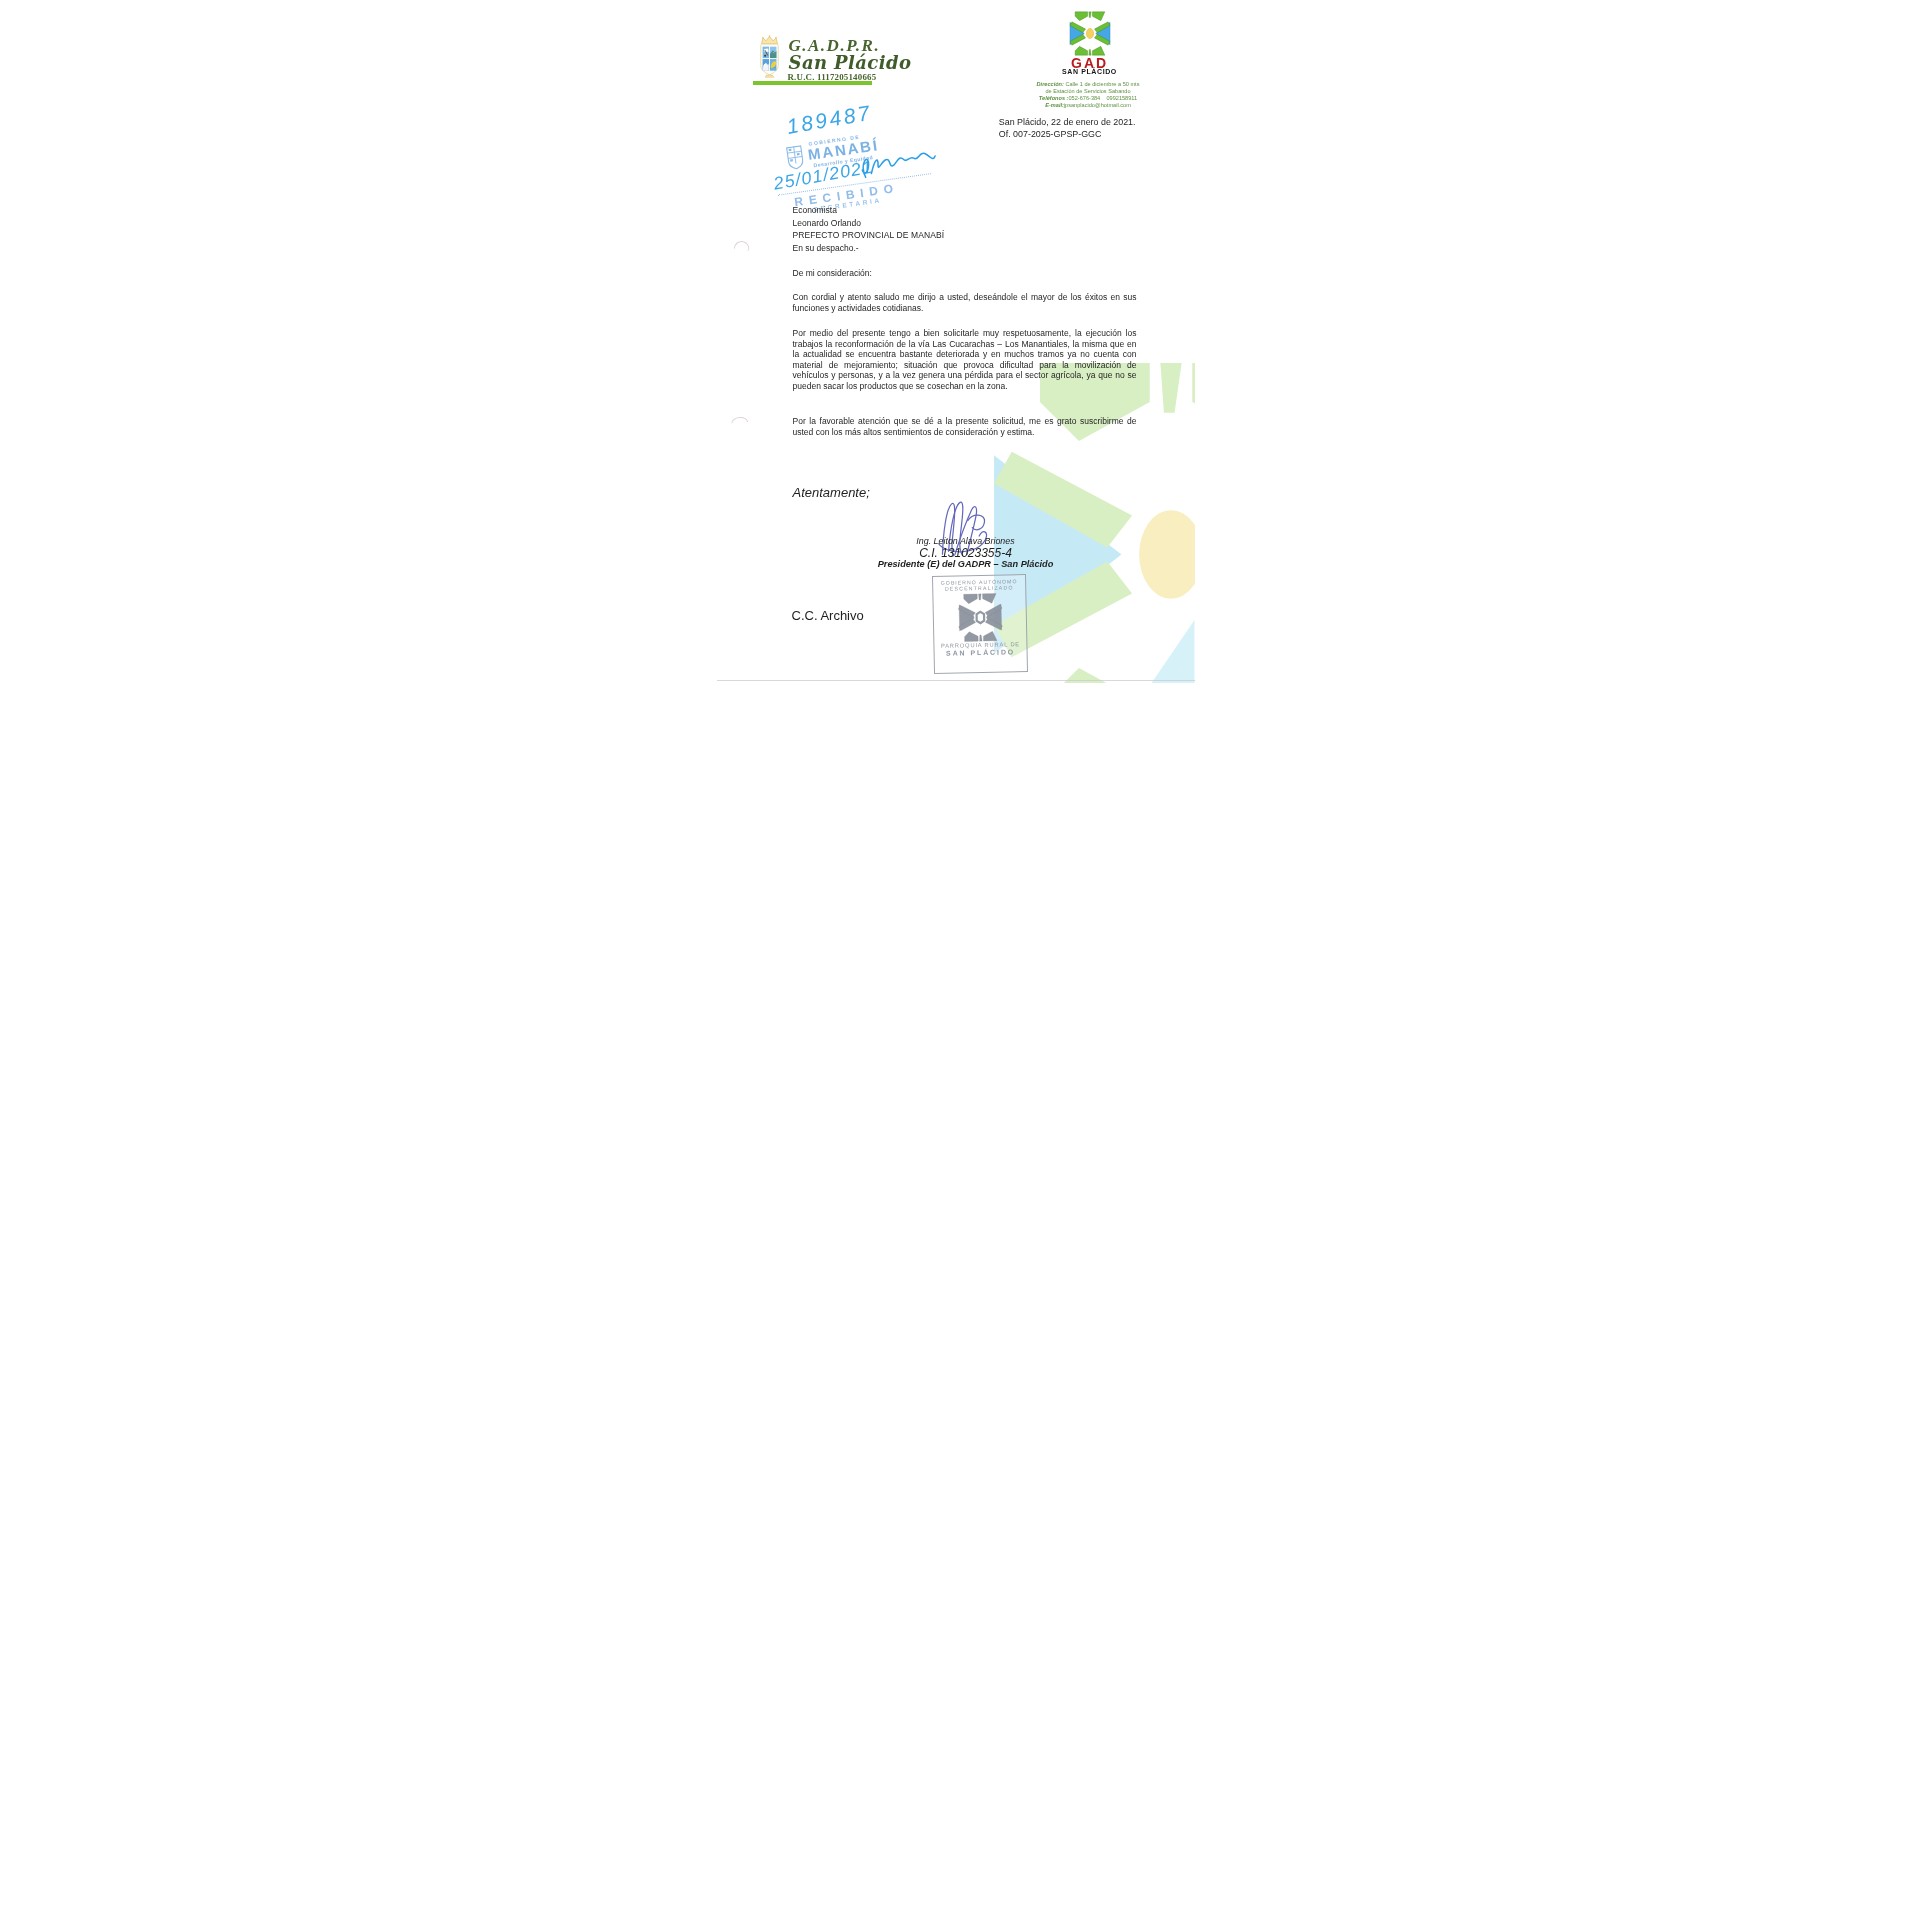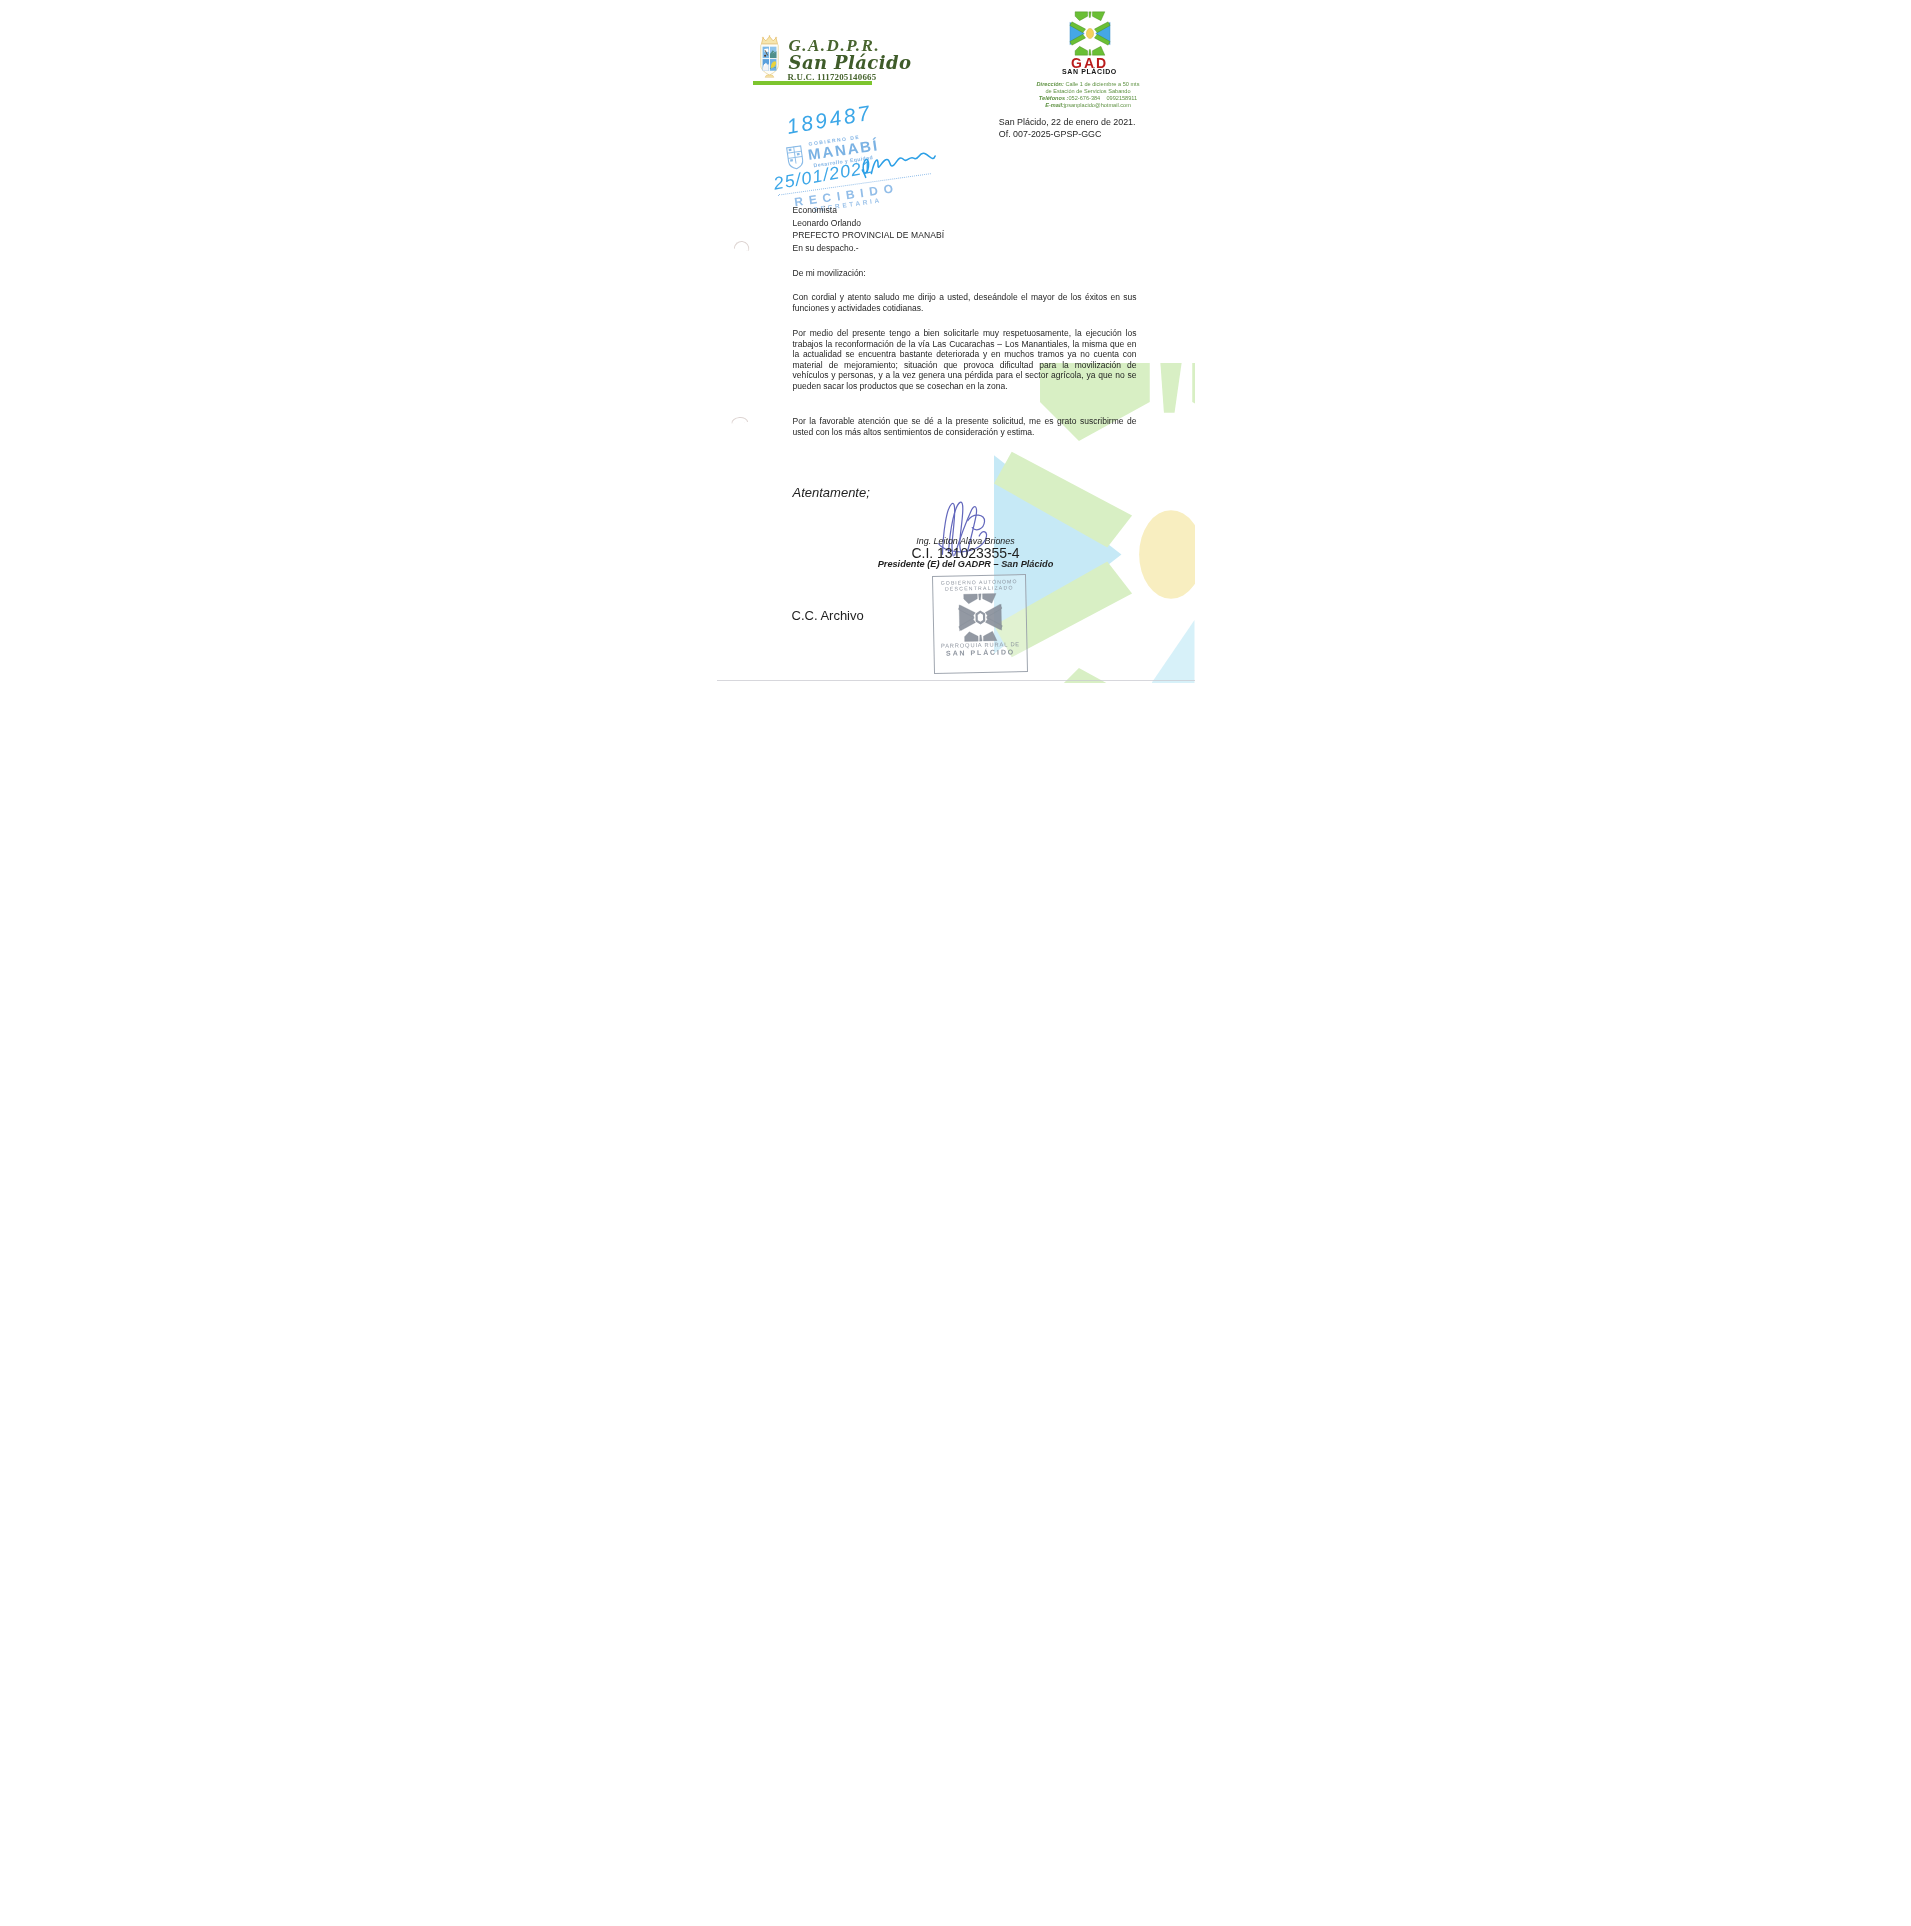--- a/index.html
+++ b/index.html
@@ -74,21 +74,21 @@
     left:76px;width:344px;font-size:8.5px;line-height:10.6px;
     text-align:justify;margin:0;
   }
   .p1{top:285px;} .p2{top:321px;} .p3{top:409px;}
   .closing{left:76px;top:478px;font-size:13px;font-style:italic;}
 
   
   .sig-scribble{left:214px;top:490px;width:65px;height:65px;}
   .sig-block{left:145px;top:529px;width:208px;text-align:center;line-height:11.6px;}
   .sig-name{font-size:8.9px;font-style:italic;}
-  .sig-id{font-size:14px;}
+  .sig-id{font-size:12px;font-style:italic;}
   .sig-title{font-size:9.2px;font-weight:700;font-style:italic;}
 
   
   .ostamp{
     left:216px;top:568px;width:92px;height:96px;border:1.2px solid #989fa9;
     transform:rotate(-1.2deg);text-align:center;color:#878e99;opacity:.92;
     background:rgba(255,255,255,.25);
   }
   .os-l1{margin-top:3.1px;font-size:5.2px;letter-spacing:1px;}
   .os-l2{font-size:5.2px;letter-spacing:1.2px;}
@@ -221,21 +221,21 @@
     <div>Of. 007-2025-GPSP-GGC</div>
   </div>
 
   <div class="abs content recipient">
     <div>Economista</div>
     <div>Leonardo Orlando</div>
     <div class="strong">PREFECTO PROVINCIAL DE MANABÍ</div>
     <div>En su despacho.-</div>
   </div>
 
-  <div class="abs content salutation">De mi movilización:</div>
+  <div class="abs content salutation">De mi consideración:</div>
 
   <p class="abs content bodypara p1">Con cordial y atento saludo me dirijo a usted, deseándole el mayor de los éxitos en sus funciones y actividades cotidianas.</p>
   <p class="abs content bodypara p2">Por medio del presente tengo a bien solicitarle muy respetuosamente, la ejecución los trabajos la reconformación de la vía Las Cucarachas – Los Manantiales, la misma que en la actualidad se encuentra bastante deteriorada y en muchos tramos ya no cuenta con material de mejoramiento; situación que provoca dificultad para la movilización de vehículos y personas, y a la vez genera una pérdida para el sector agrícola, ya que no se pueden sacar los productos que se cosechan en la zona.</p>
   <p class="abs content bodypara p3">Por la favorable atención que se dé a la presente solicitud, me es grato suscribirme de usted con los más altos sentimientos de consideración y estima.</p>
 
   <div class="abs content closing">Atentamente;</div>
 
   <svg class="abs content sig-scribble" viewBox="0 0 170 170" aria-hidden="true">
     <g fill="none" stroke="#5257b5" stroke-width="3.2" stroke-linecap="round" opacity=".9">
       <path d="M30,150 C32,92 40,30 54,18 C68,7 60,70 56,110 C54,128 54,142 58,154"></path>

